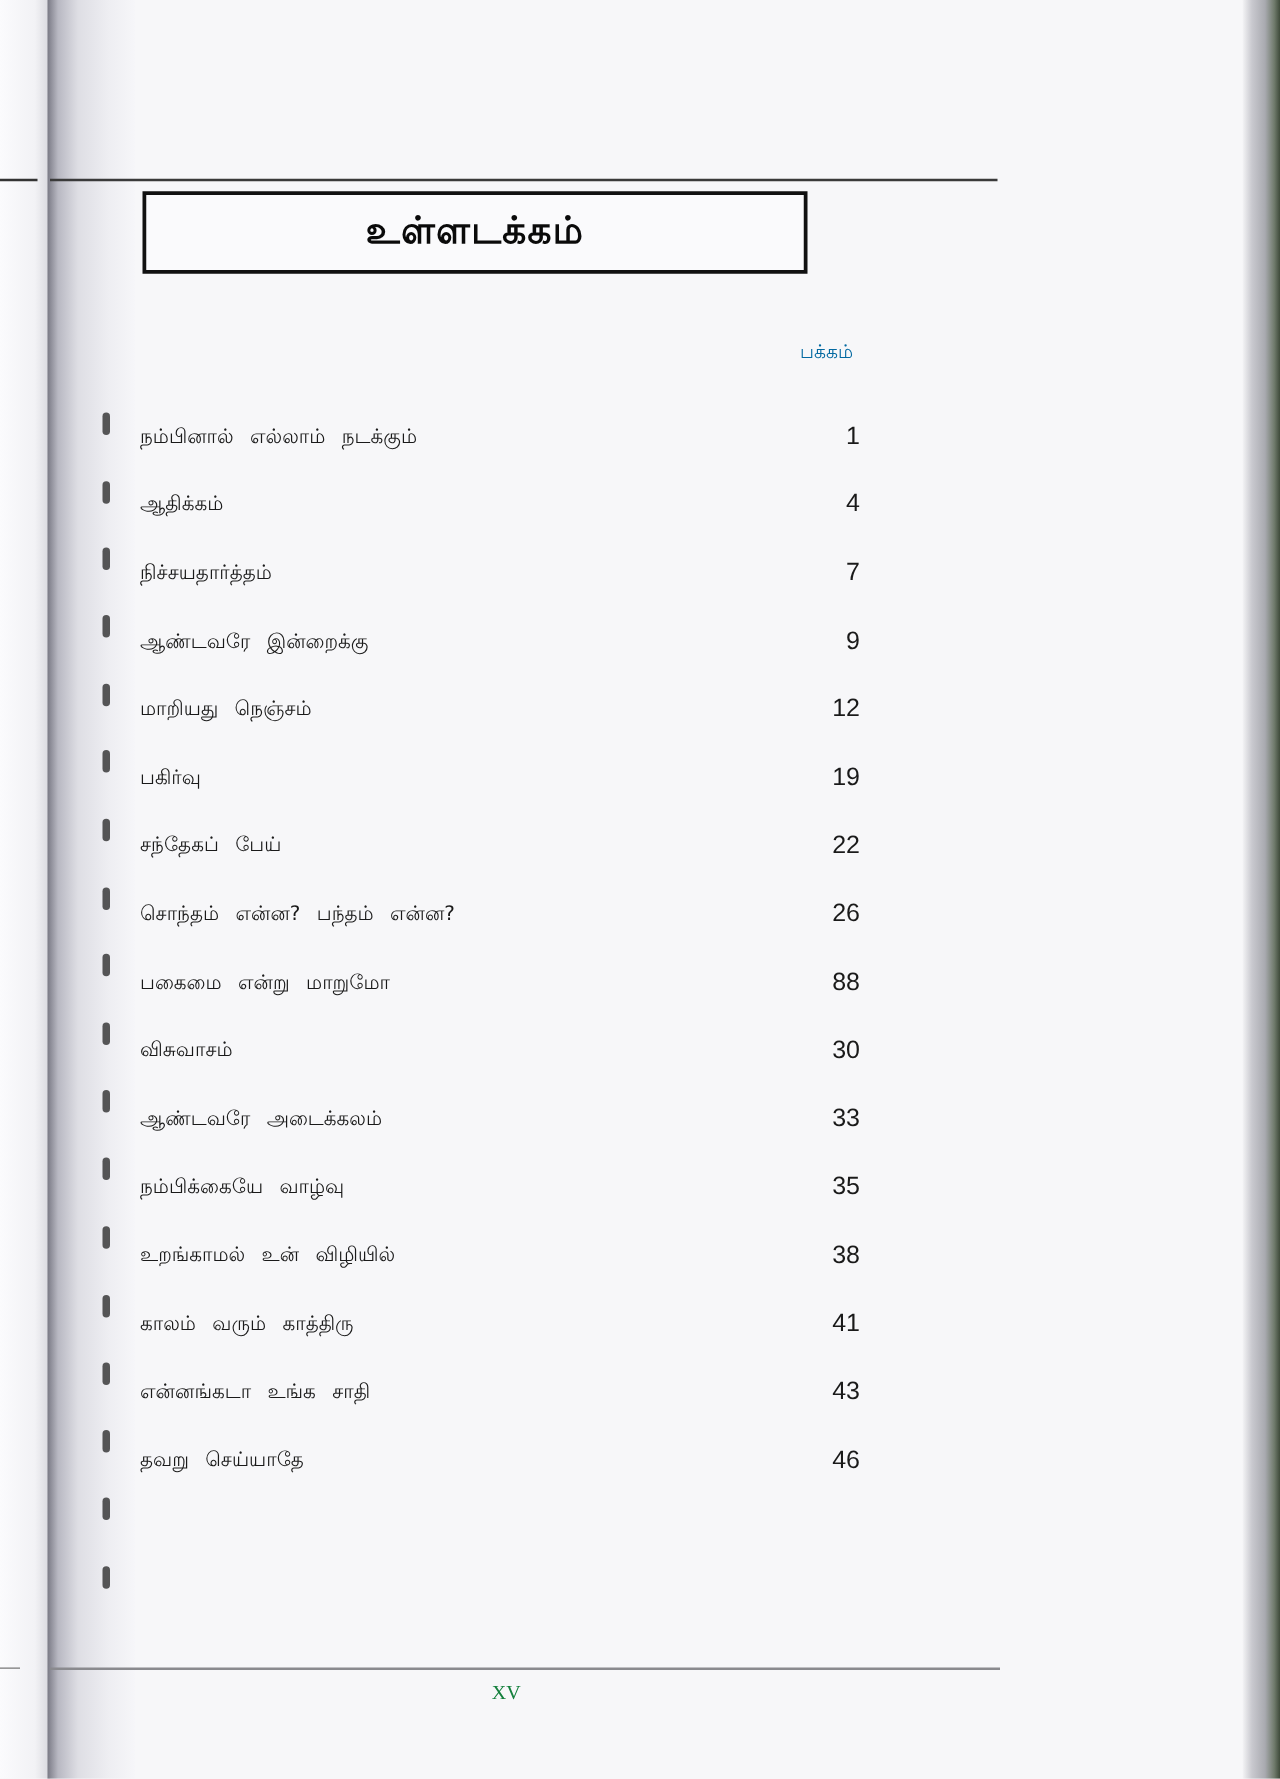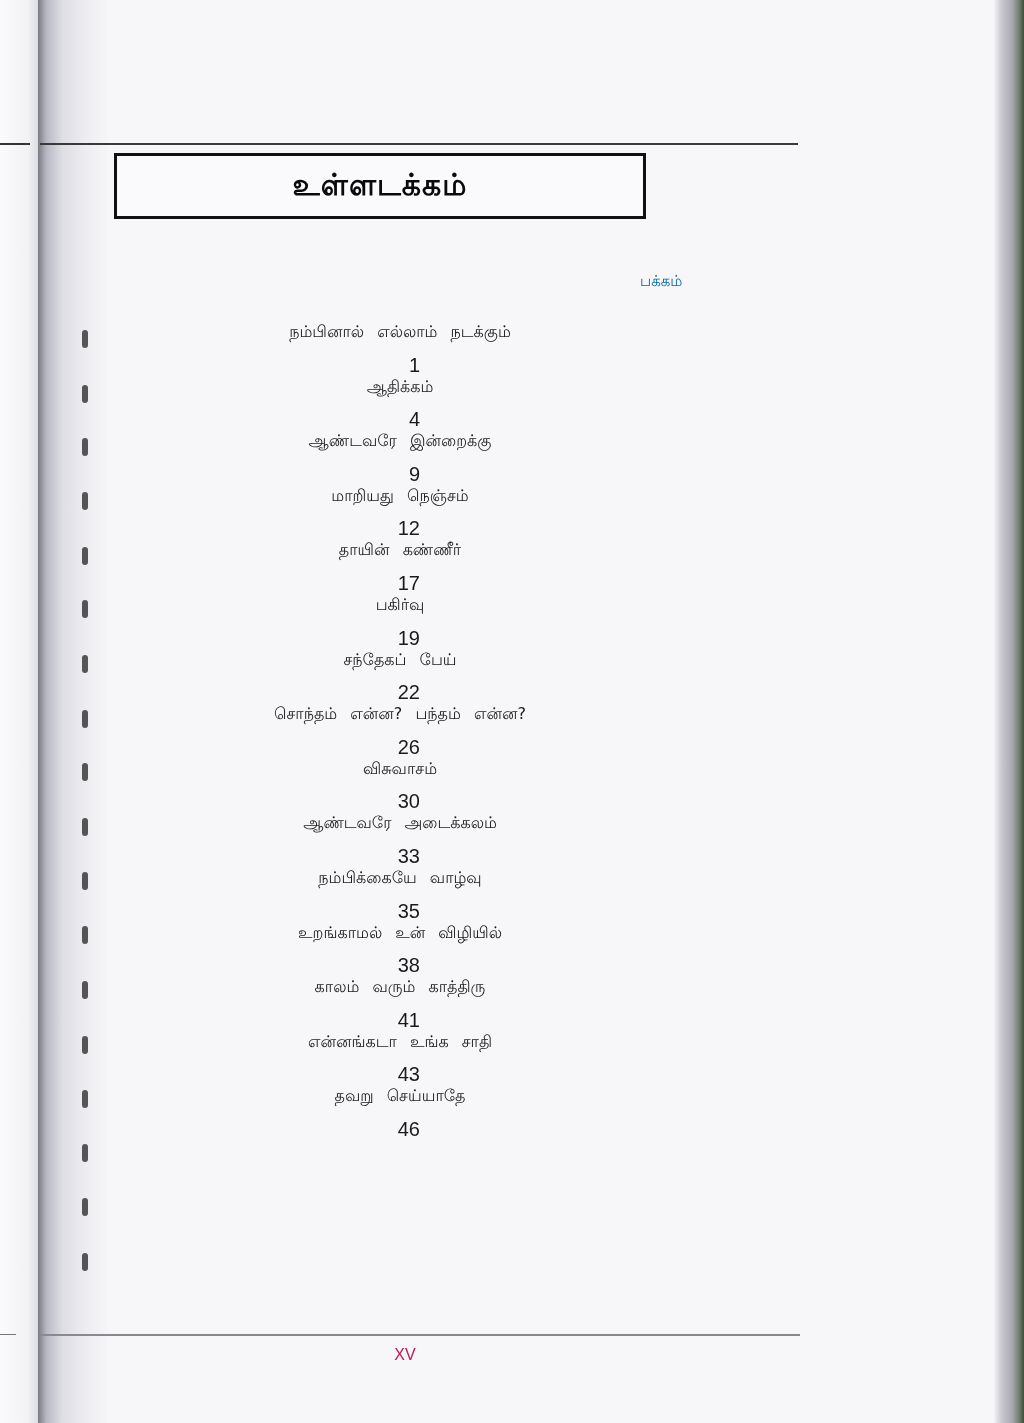--- a/index.html
+++ b/index.html
@@ -91,21 +91,20 @@
       left: 112px; top: 322px;
       width: 576px;
       margin: 0; padding: 0;
       list-style: none;
     }
     .toc-item {
       display: flex;
       justify-content: space-between;
       align-items: center;
       height: 54.6px;
-      flex-direction: column;
     }
     .toc-title {
       font-size: 16px;
       color: #1a1a1a;
       white-space: nowrap;
       word-spacing: 8px;
     }
     .toc-page {
       font-family: "Liberation Sans", sans-serif;
       font-size: 20px;
@@ -117,23 +116,23 @@
       position: absolute;
       left: 40px; top: 1334px;
       width: 760px; height: 2px;
       background: #8a8a8e;
     }
     .folio {
       position: absolute;
       left: 380px; top: 1346px;
       width: 50px;
       text-align: center;
-      font-family: Liberation Sans, sans-serif;
+      font-family: Liberation Serif, serif;
       font-size: 16px;
-      color: #be185d;
+      color: #15803d;
     }
   </style>
 </head>
 <body>
 
 <div class="left-sliver">
   <div class="rule-top"></div>
   <div class="rule-bottom"></div>
 </div>
 <div class="gutter">
@@ -170,42 +169,46 @@
   <ul class="toc-list">
     <li class="toc-item">
         <span class="toc-title">நம்பினால் எல்லாம் நடக்கும்</span>
         <span class="toc-page">1</span>
       </li>
     <li class="toc-item">
         <span class="toc-title">ஆதிக்கம்</span>
         <span class="toc-page">4</span>
       </li>
     <li class="toc-item">
+        <span class="toc-title">நிச்சயதார்த்தம்</span>
+        <span class="toc-page">7</span>
+      </li>
+    <li class="toc-item">
         <span class="toc-title">ஆண்டவரே இன்றைக்கு</span>
         <span class="toc-page">9</span>
       </li>
     <li class="toc-item">
         <span class="toc-title">மாறியது நெஞ்சம்</span>
         <span class="toc-page">12</span>
       </li>
     <li class="toc-item">
-        <span class="toc-title">தாயின் கண்ணீர்</span>
-        <span class="toc-page">17</span>
-      </li>
-    <li class="toc-item">
         <span class="toc-title">பகிர்வு</span>
         <span class="toc-page">19</span>
       </li>
     <li class="toc-item">
         <span class="toc-title">சந்தேகப் பேய்</span>
         <span class="toc-page">22</span>
       </li>
     <li class="toc-item">
         <span class="toc-title">சொந்தம் என்ன? பந்தம் என்ன?</span>
         <span class="toc-page">26</span>
+      </li>
+    <li class="toc-item">
+        <span class="toc-title">பகைமை என்று மாறுமோ</span>
+        <span class="toc-page">88</span>
       </li>
     <li class="toc-item">
         <span class="toc-title">விசுவாசம்</span>
         <span class="toc-page">30</span>
       </li>
     <li class="toc-item">
         <span class="toc-title">ஆண்டவரே அடைக்கலம்</span>
         <span class="toc-page">33</span>
       </li>
     <li class="toc-item">

